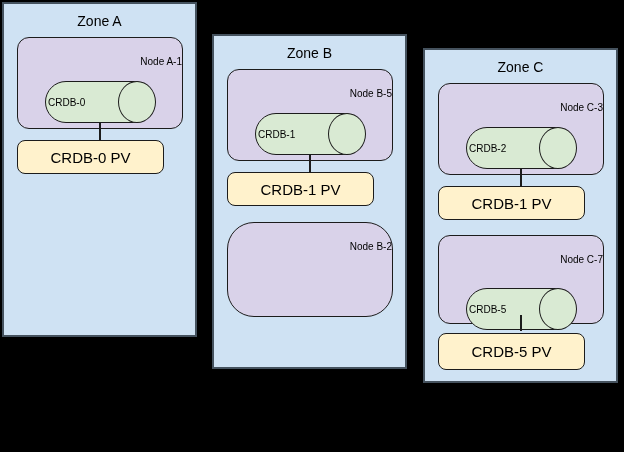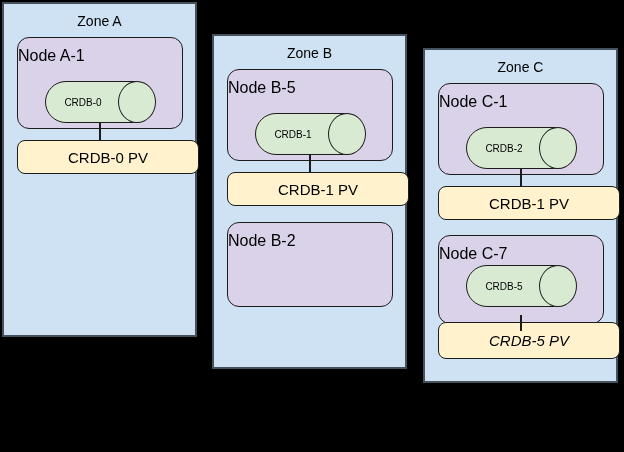--- a/index.html
+++ b/index.html
@@ -46,50 +46,49 @@
   }
   .node {
     position: absolute;
     left: 13px;
     width: 166px;
     background: var(--node-fill);
     border: 1.5px solid var(--shape-border);
     border-radius: 12px;
   }
   .node-1 { top: 33px; height: 92px; }
-  .node-2-b { top: 186px; height: 85px; }
+  .node-2-b { top: 186px; height: 95px; border-radius: 27px; }
   .node-2-c { top: 185px; height: 89px; }
   .node-title {
     position: absolute;
-    top: 9px;
+    top: 18px;
     left: 0;
     width: 100%;
-    text-align: left;
-    font-size: 16px;
+    text-align: right;
+    font-size: 10px;
     color: var(--text-color);
   }
   .cyl {
     position: absolute;
     left: 50%;
     transform: translateX(-50%);
     width: 110px;
     height: 42px;
     background: var(--db-fill);
     border: 1.5px solid var(--shape-border);
     border-radius: 21px;
   }
   .cyl-top { top: 43px; }
-  .cyl-low { top: 29px; }
+  .cyl-low { top: 52px; }
   .cyl-label {
     position: absolute;
     left: 2px;
     right: 36px;
     top: 50%;
     transform: translateY(-50%);
-    text-align: center;
     font-size: 10px;
     color: var(--text-color);
     white-space: nowrap;
   }
   .cyl-end {
     position: absolute;
     top: -1.5px;
     right: -1.5px;
     width: 38px;
     height: 42px;
@@ -102,32 +101,32 @@
     left: 95px;
     width: 2px;
     background: var(--shape-border);
     z-index: 2;
   }
   .conn-1 { top: 118px; height: 18px; }
   .conn-2 { top: 265px; height: 16px; }
   .pv {
     position: absolute;
     left: 13px;
-    width: 182px;
+    width: 147px;
     background: var(--pv-fill);
     border: 1.5px solid var(--shape-border);
     border-radius: 8px;
     display: flex;
     align-items: center;
     justify-content: center;
     font-size: 15px;
     color: var(--text-color);
   }
   .pv-1 { top: 136px; height: 34px; }
-  .pv-2 { top: 272px; height: 37px; font-style: italic; }
+  .pv-2 { top: 283px; height: 37px; }
 </style>
 </head>
 <body>
 
 <div class="canvas">
 
   <div class="zone zone-a">
     <div class="zone-title">Zone A</div>
     <div class="node node-1">
       <div class="node-title">Node A-1</div>
@@ -156,21 +155,21 @@
       <span>CRDB-1 PV</span>
     </div>
     <div class="node node-2-b">
       <div class="node-title">Node B-2</div>
     </div>
   </div>
 
   <div class="zone zone-c">
     <div class="zone-title">Zone C</div>
     <div class="node node-1">
-      <div class="node-title">Node C-1</div>
+      <div class="node-title">Node C-3</div>
       <div class="cyl cyl-top">
         <span class="cyl-end"></span>
         <span class="cyl-label">CRDB-2</span>
       </div>
     </div>
     <div class="connector conn-1"></div>
     <div class="pv pv-1">
       <span>CRDB-1 PV</span>
     </div>
     <div class="node node-2-c">

